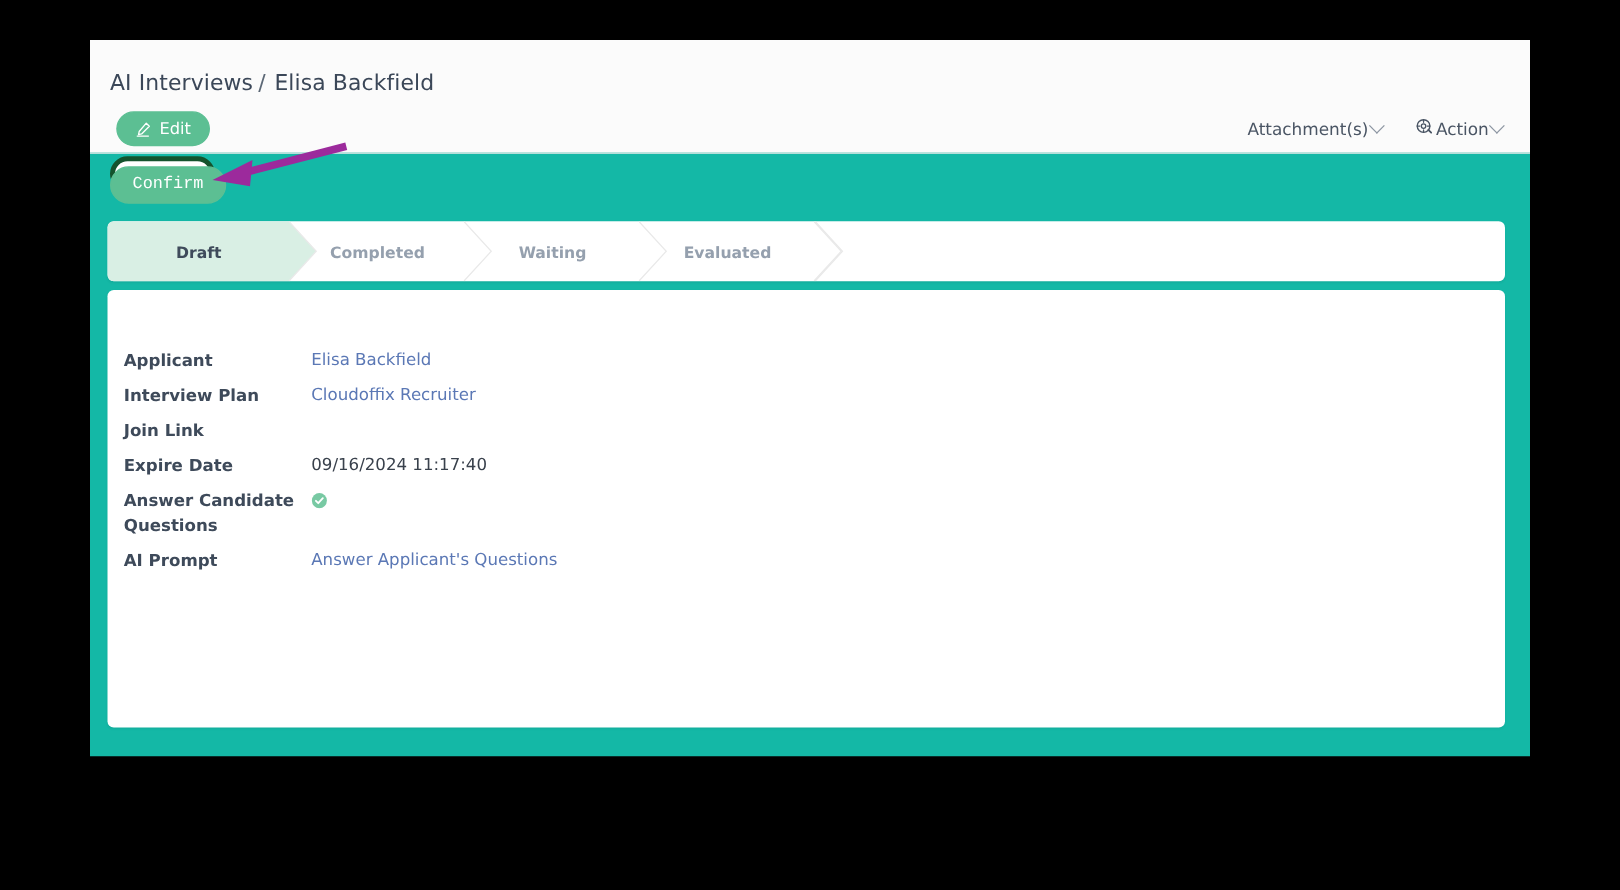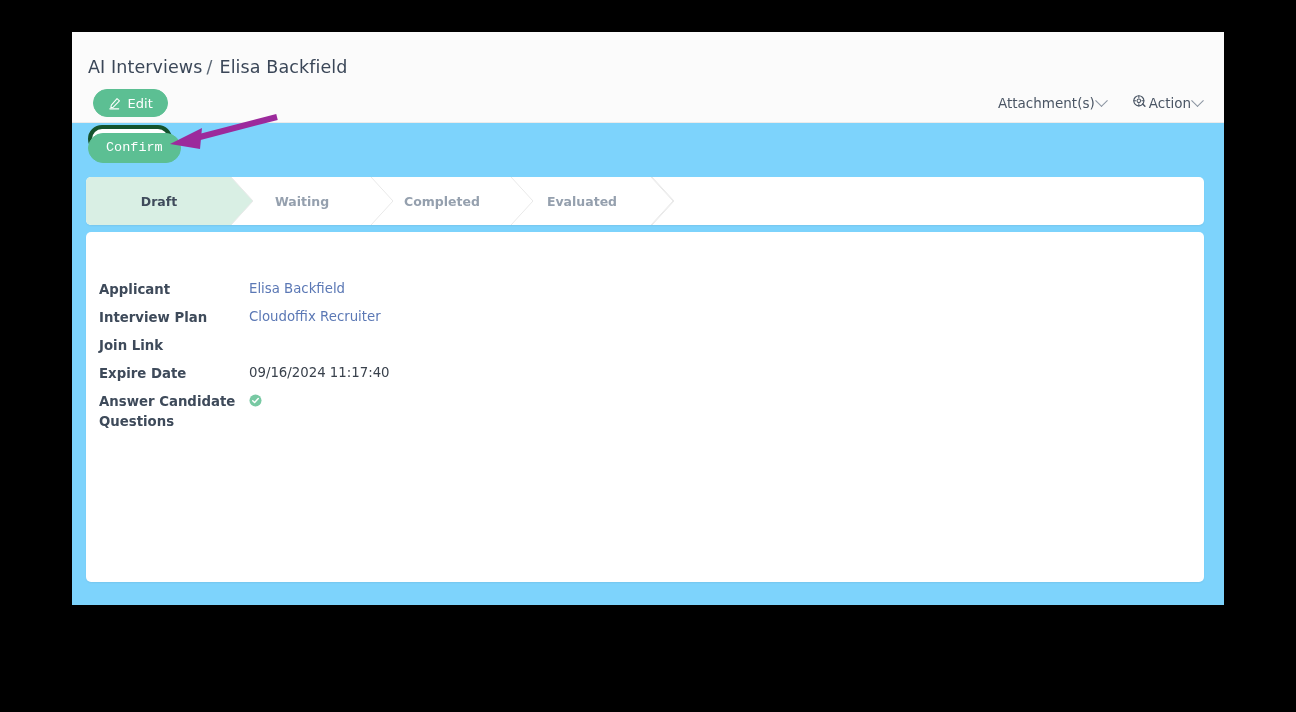--- a/index.html
+++ b/index.html
@@ -12,21 +12,21 @@
     font-family: "DejaVu Sans", "Liberation Sans", sans-serif;
     overflow: hidden;
   }
 
   #page {
     position: absolute;
     left: 72px;
     top: 32px;
     width: 1152px;
     height: 573px;
-    background: #7dd3fc;
+    background: #14b8a6;
     overflow: hidden;
   }
 
   
   .header {
     position: absolute;
     left: 0; top: 0;
     width: 100%;
     height: 90px;
     background: #fbfbfb;
@@ -289,30 +289,30 @@
       <div class="stage active" style="width: 146px;">
         <span class="stage-lbl">Draft</span>
         <span class="tip">
           <svg width="24" height="48" viewBox="0 0 24 48">
             <path d="M0 0 L22 24 L0 48 Z" fill="#d9efe4"></path>
             <path d="M0 0 L22 24 L0 48" fill="none" stroke="#e9e9e9" stroke-width="1"></path>
           </svg>
         </span>
       </div>
       <div class="stage" style="width: 140px;">
-        <span class="stage-lbl">Waiting</span>
+        <span class="stage-lbl">Completed</span>
         <span class="tip">
           <svg width="24" height="48" viewBox="0 0 24 48">
             <path d="M0 0 L22 24 L0 48 Z" fill="#ffffff"></path>
             <path d="M0 0 L22 24 L0 48" fill="none" stroke="#e9e9e9" stroke-width="1"></path>
           </svg>
         </span>
       </div>
       <div class="stage" style="width: 140px;">
-        <span class="stage-lbl">Completed</span>
+        <span class="stage-lbl">Waiting</span>
         <span class="tip">
           <svg width="24" height="48" viewBox="0 0 24 48">
             <path d="M0 0 L22 24 L0 48 Z" fill="#ffffff"></path>
             <path d="M0 0 L22 24 L0 48" fill="none" stroke="#e9e9e9" stroke-width="1"></path>
           </svg>
         </span>
       </div>
       <div class="stage" style="width: 140px;">
         <span class="stage-lbl">Evaluated</span>
         <span class="tip">
@@ -348,20 +348,24 @@
         </div>
         <div class="field">
           <div class="f-label">Answer Candidate Questions</div>
           <div>
             <svg class="check-icon" width="13" height="13" viewBox="0 0 16 16">
               <circle cx="8" cy="8" r="7.4" fill="#78c9a3"></circle>
               <path d="M4.6 8.2 L6.9 10.5 L11.4 5.6" fill="none" stroke="#ffffff" stroke-width="1.8" stroke-linecap="round" stroke-linejoin="round"></path>
             </svg>
           </div>
         </div>
+        <div class="field">
+          <div class="f-label">AI Prompt</div>
+          <div class="f-value link">Answer Applicant's Questions</div>
+        </div>
       </div>
   </div>
 
 </div>
 
 <svg id="annotation">
   <g>
     <line id="arrow-line" x1="277" y1="117" x2="196" y2="138" stroke="#9c2a9c" stroke-width="6" stroke-linecap="butt"></line>
     <polygon id="arrow-head" points="170,144 202,128 200,149" fill="#9c2a9c"></polygon>
   </g>

